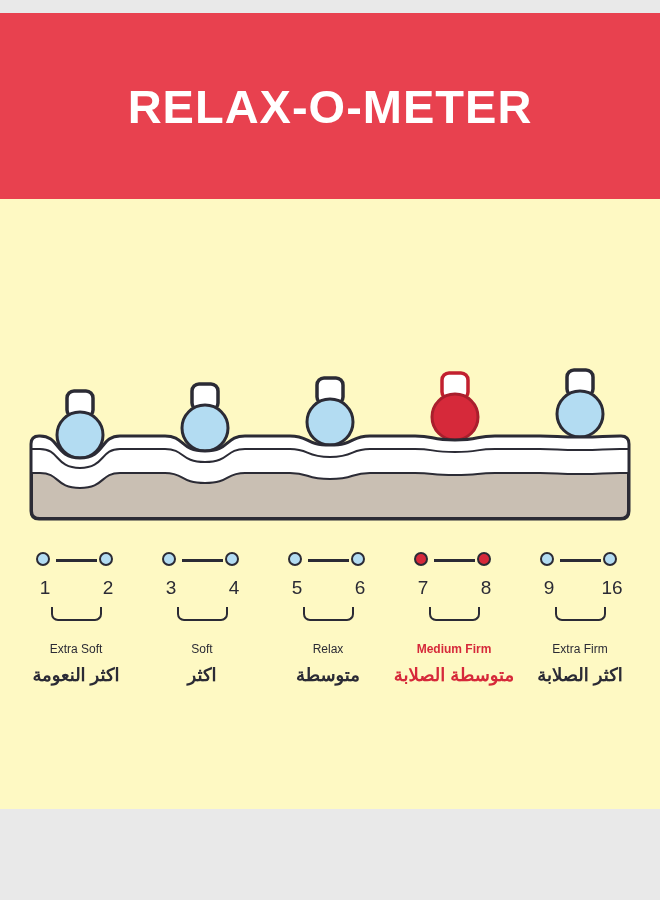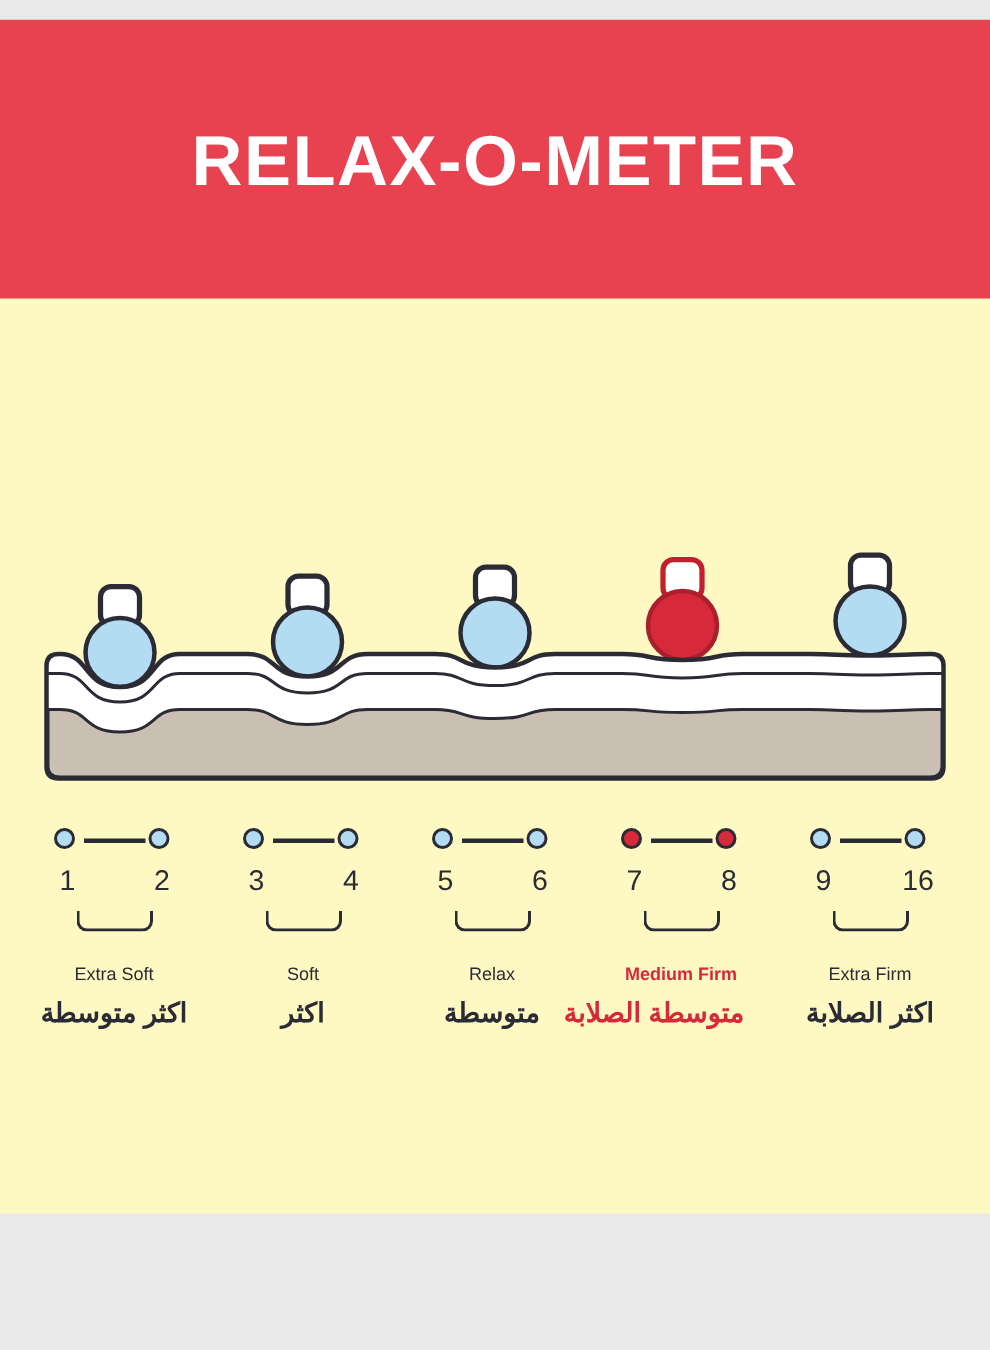--- a/index.html
+++ b/index.html
@@ -133,20 +133,20 @@
   <span class="bracket" style="left:303px"></span>
   <span class="bracket" style="left:429px"></span>
   <span class="bracket" style="left:555px"></span>
 
   <span class="label-en" style="left:76px">Extra Soft</span>
   <span class="label-en" style="left:202px">Soft</span>
   <span class="label-en" style="left:328px">Relax</span>
   <span class="label-en hl" style="left: 454px; color: rgb(214, 41, 58);">Medium Firm</span>
   <span class="label-en" style="left:580px">Extra Firm</span>
 
-  <span class="label-ar" style="left:76px">اكثر متوسطة</span>
+  <span class="label-ar" style="left:76px">اكثر النعومة</span>
   <span class="label-ar" style="left:202px">اكثر</span>
   <span class="label-ar" style="left:328px">متوسطة</span>
-  <span class="label-ar hl" style="left: 436px; color: rgb(214, 41, 58);">متوسطة الصلابة</span>
+  <span class="label-ar hl" style="left: 454px; color: rgb(214, 41, 58);">متوسطة الصلابة</span>
   <span class="label-ar" style="left:580px">اكثر الصلابة</span>
 
 
 </div>
 
 </body></html>

